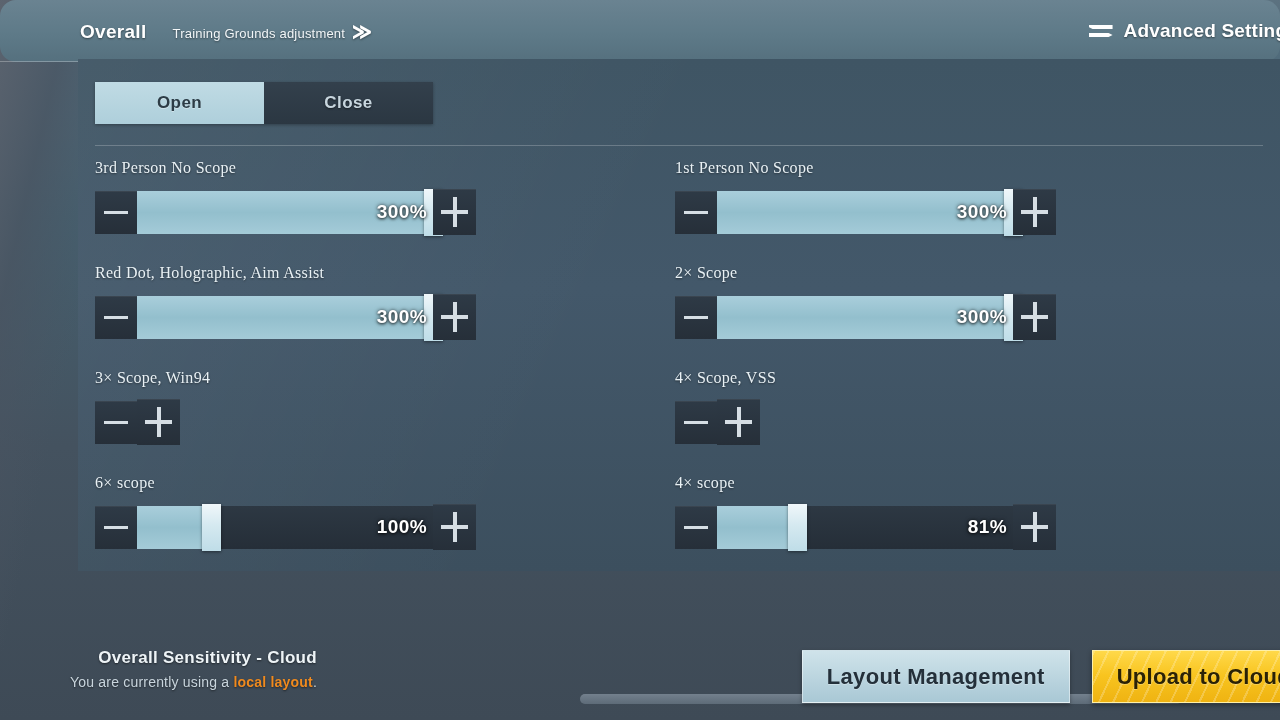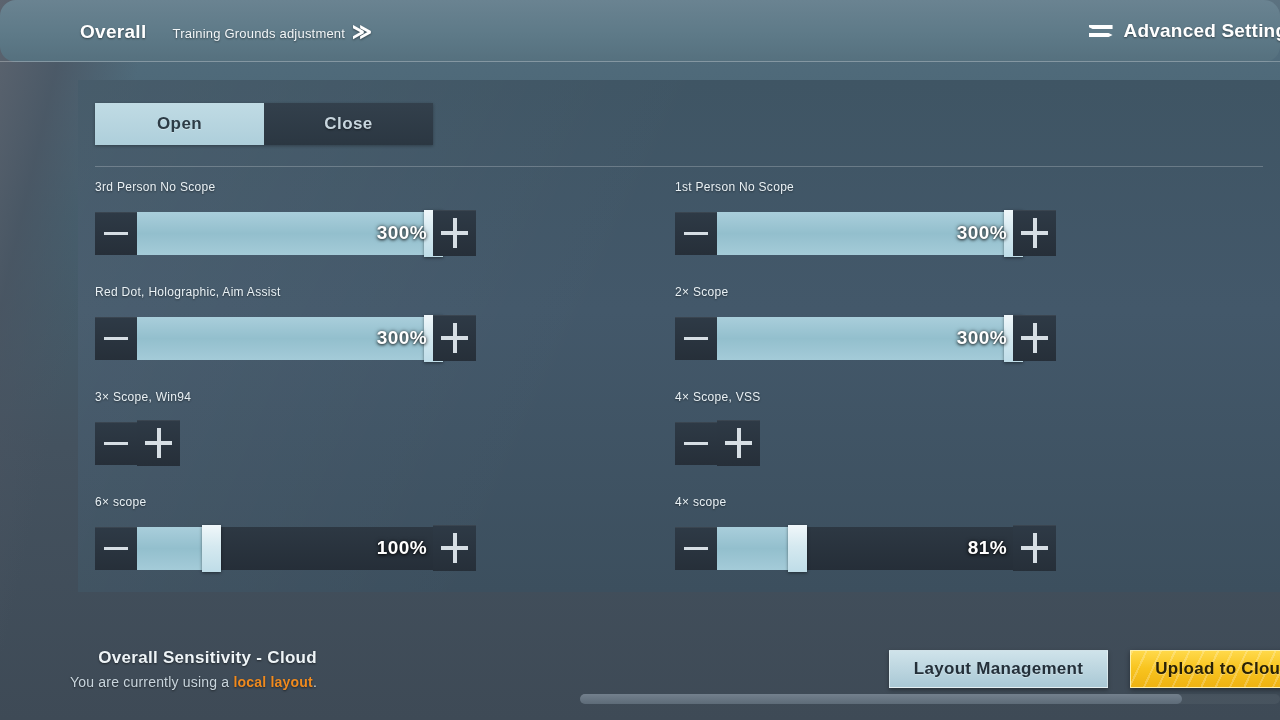--- a/index.html
+++ b/index.html
@@ -52,21 +52,21 @@
   }
   .swap-icon { width:26px; height:20px; position:relative; flex:0 0 auto; }
   .swap-icon i {
     position:absolute; left:0; width:24px; height:4px; background:#ffffff; display:block;
   }
   .swap-icon i.a { top:4px; clip-path:polygon(0 0,100% 0,100% 100%,4px 100%,0 50%); }
   .swap-icon i.b { top:12px; clip-path:polygon(0 0,20px 0,24px 50%,20px 100%,0 100%); }
 
   
   #panel {
-    position:absolute; left:78px; top:80px; width:1202px; height:512px;
+    position:absolute; left:78px; top:59px; width:1202px; height:512px;
     background:linear-gradient(180deg,#3f5564 0%, #43586a 45%, #3c4f5e 100%);
   }
   #panel .panel-sheen{
     position:absolute; inset:0;
     background:linear-gradient(115deg, rgba(255,255,255,0.045) 0%, rgba(255,255,255,0) 45%);
     pointer-events:none;
   }
 
   
   #tabs {
@@ -92,22 +92,22 @@
   }
 
   
   #grid {
     position:absolute; left:17px; top:100px; width:1172px;
     display:grid; grid-template-columns:580px 580px; grid-auto-rows:105px;
   }
   .row { position:relative; }
   .row-label {
     position:absolute; left:0; top:0;
-    font-size:12px; color:#e9f1f5; letter-spacing:0.3px;
-    text-shadow:0 1px 2px rgba(0,0,0,.45); white-space:nowrap;
+    font-size:16px; color:#e9f1f5; letter-spacing:0.3px;
+    text-shadow:0 1px 2px rgba(0,0,0,.45); white-space:nowrap;font-family:Liberation Serif, serif;
   }
   .ctrl { position:absolute; left:0; top:30px; display:flex; align-items:center; }
 
   .btn-sq {
     width:42px; height:43px; flex:0 0 auto; position:relative;
     background:linear-gradient(180deg,#2e3a46 0%, #262f39 100%);
     box-shadow:inset 0 1px 0 rgba(255,255,255,.06);
   }
   .btn-sq i { position:absolute; background:#d6dee4; display:block; }
   .btn-sq i.h { left:9px; right:9px; top:20px; height:3px; }
@@ -155,22 +155,22 @@
     position:absolute; left:580px; top:694px; width:700px; height:10px;
     background:rgba(255,255,255,0.05); border-radius:5px;
   }
   #scrollbar .sb-thumb {
     position:absolute; left:0; top:0; height:10px; width:600px;
     background:linear-gradient(180deg,#73808d 0%, #5d6b78 100%); border-radius:5px;
   }
 
   #bottom-right { position:absolute; right:-36px; top:650px; display:flex; gap:22px; }
   .btn-wide {
-    height:38px; display:flex; align-items:center; justify-content:center;
-    padding:8px 24px; font-size:17px; font-weight:bold; letter-spacing:0.3px;
+    height:53px; display:flex; align-items:center; justify-content:center;
+    padding:8px 24px; font-size:22px; font-weight:bold; letter-spacing:0.3px;
     white-space:nowrap;
   }
   .btn-layout {
     background:linear-gradient(180deg,#cfe3ea 0%, #a9c8d5 100%);
     color:#24303a; text-shadow:0 1px 0 rgba(255,255,255,.3);
     border:1px solid rgba(255,255,255,.45);
     box-shadow:0 2px 4px rgba(0,0,0,.35);
   }
   .btn-upload {
     color:#2a2206; text-shadow:0 1px 0 rgba(255,255,255,.25);

